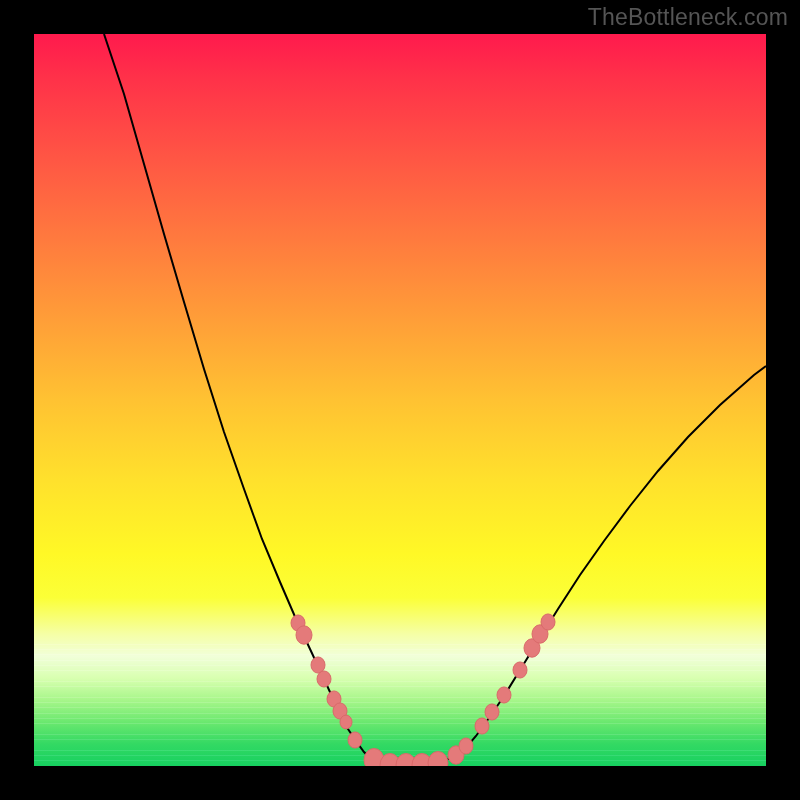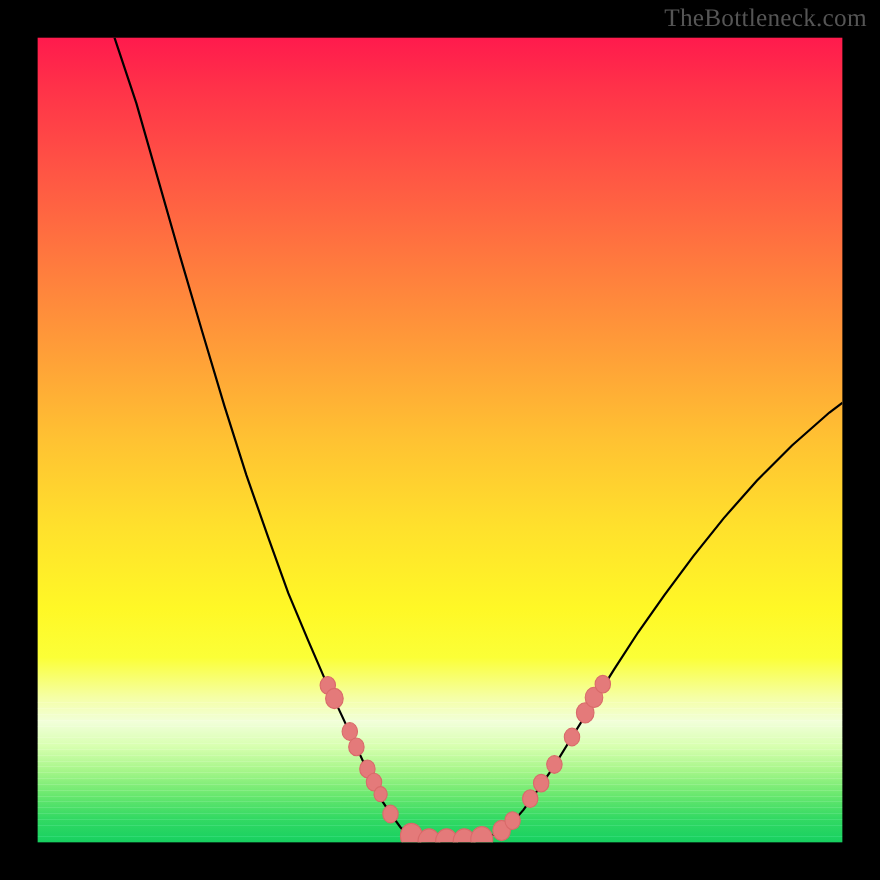--- a/index.html
+++ b/index.html
@@ -18,21 +18,21 @@
     background: #000;
   }
   .watermark {
     position: absolute;
     top: 4px;
     right: 12px;
     color: #555;
     font-size: 23px;
     font-weight: 500;
     letter-spacing: 0.2px;
-    font-family: Liberation Serif, serif;
+    font-family: Liberation Sans, sans-serif;
     z-index: 20;
   }
   .plot-area {
     position: absolute;
     left: 34px;
     top: 34px;
     width: 732px;
     height: 732px;
     overflow: hidden;
   }

